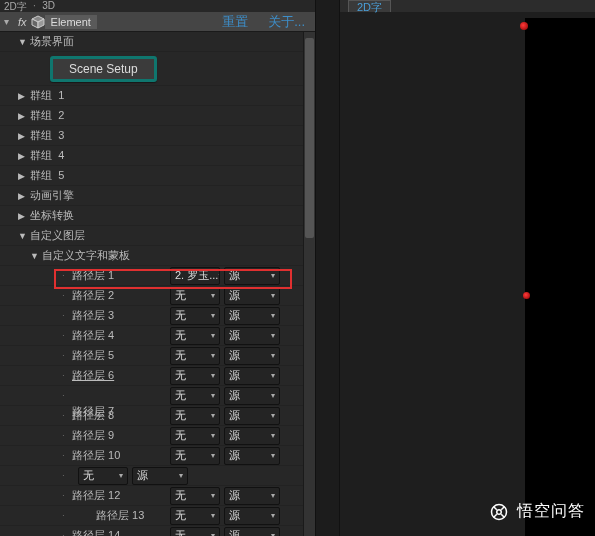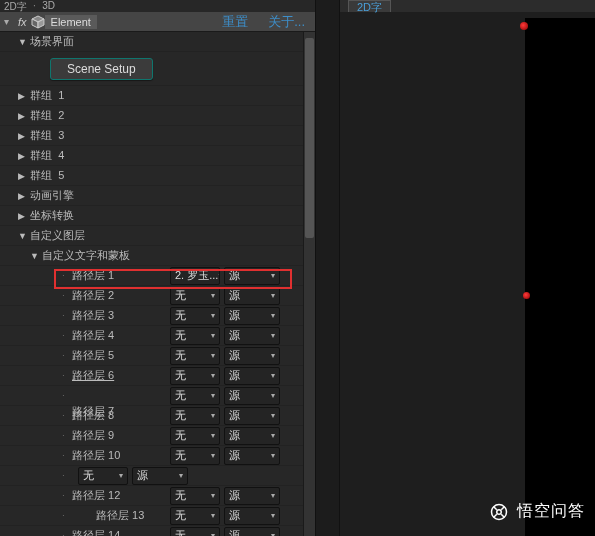--- a/index.html
+++ b/index.html
@@ -66,21 +66,21 @@
     .scene-btn-row {
       height: 34px;
       display: flex;
       align-items: center;
       justify-content: flex-start;
       padding-left: 50px;
       border-bottom: 1px solid #222;
     }
     .scene-btn {
       background: #3b3b3b;
-      border: 1px solid #0f766e;
+      border: 3px solid #0f766e;
       color: #ddd;
       padding: 3px 16px;
       font-size: 12px;
       border-radius: 3px;
       box-shadow: 0 1px 1px rgba(0,0,0,.4);
       cursor: pointer;
     }
     .dd {
       background: #242424;
       color: #ddd;

